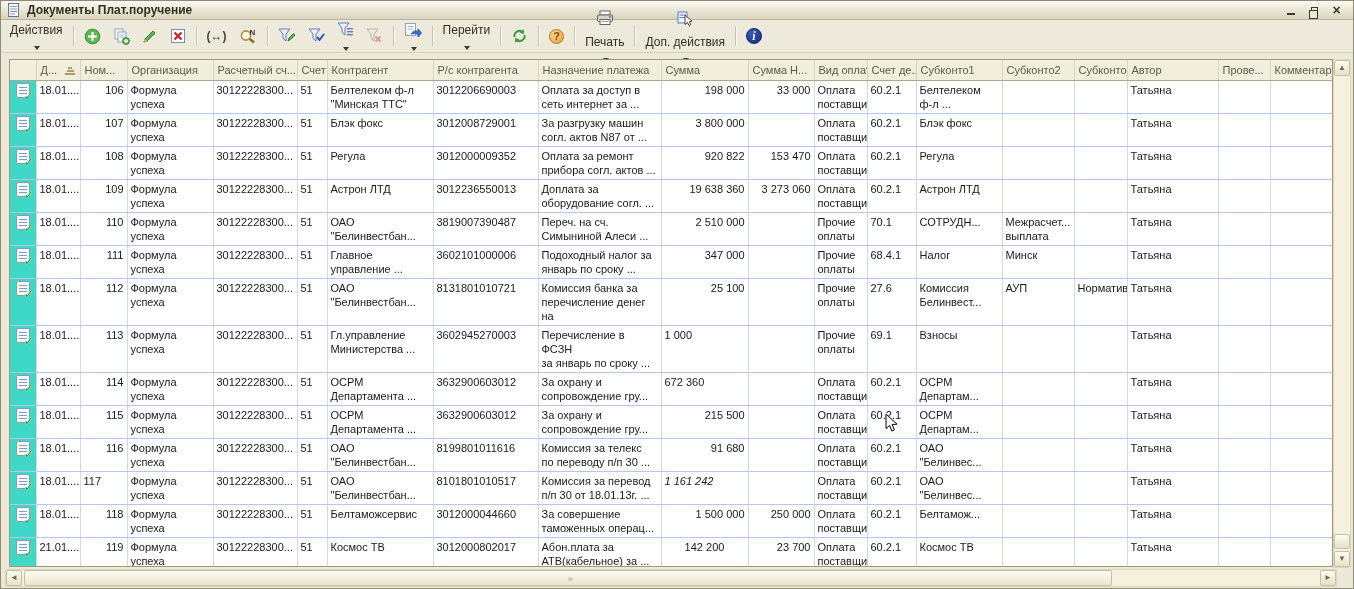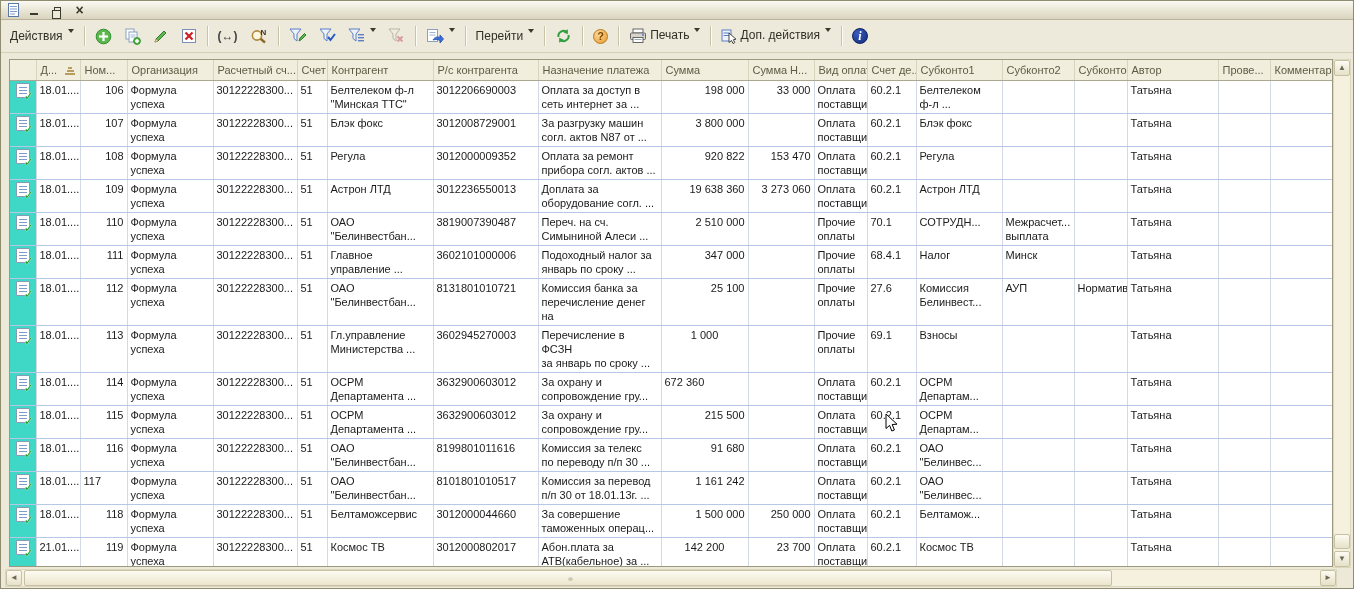--- a/index.html
+++ b/index.html
@@ -13,21 +13,21 @@
   .titlebar .t-title{font-weight:bold;font-size:12px;color:#2f2f22;flex:1;white-space:nowrap;}
   .winctl{display:flex;align-items:center;gap:10px;padding-right:4px;}
   .wc{width:13px;height:13px;display:flex;align-items:center;justify-content:center;cursor:default;}
   .wc-min i{display:block;width:8px;height:0;border-bottom:2px solid #3a3a2e;margin-top:7px;}
   .wc-rest i{display:block;width:7px;height:7px;border:1px solid #3a3a2e;position:relative;background:#ece9d8;margin-left:2px;}
   .wc-rest i::before{content:"";position:absolute;left:-3px;top:2px;width:7px;height:7px;border:1px solid #3a3a2e;background:#ece9d8;}
   .wc-close{font-size:14px;font-weight:bold;color:#3a3a2e;line-height:13px;}
   
   .toolbar{position:absolute;left:0;top:19px;right:0;height:33px;background:#eeeadb;
            border-bottom:1px solid #d5d0b8;display:flex;align-items:center;padding:0 4px;gap:2px;}
-  .tbtn{display:flex;gap:3px;padding:3px 4px;border:1px solid transparent;border-radius:2px;color:#2f2f22;font-size:12px;white-space:nowrap;}
+  .tbtn{display:flex;align-items:center;gap:9px;padding:3px 4px;border:1px solid transparent;border-radius:2px;color:#2f2f22;font-size:12px;white-space:nowrap;flex-direction:column;}
   .caret{display:inline-block;width:0;height:0;border-left:3px solid transparent;border-right:3px solid transparent;border-top:4px solid #3a3a2a;margin-left:2px;}
   .tsep{width:1px;height:20px;background:#c9c3aa;margin:0 3px;box-shadow:1px 0 0 #fdfcf5;flex:none;}
   .circle-ic{display:inline-flex;align-items:center;justify-content:center;border-radius:50%;font-weight:bold;color:#fff;}
   .help-ic{width:15px;height:15px;background:radial-gradient(circle at 35% 30%,#ffd79a,#e89a2e);border:1px solid #b87b1e;color:#7a4a00;font-size:11px;}
   .info-ic{width:16px;height:16px;background:radial-gradient(circle at 35% 30%,#3a5cc0,#122d7d);border:1px solid #0d2160;font-family:"Liberation Serif",serif;font-style:italic;font-size:12px;}
   .glyph{font-size:12px;font-weight:bold;color:#444;}
   
   .grid-wrap{position:absolute;left:8px;top:58px;width:1324px;height:508px;background:#fff;border:1px solid #9c997e;overflow:hidden;}
   table.grid{border-collapse:collapse;table-layout:fixed;width:1324px;}
   table.grid th{height:20px;background:#f1eedd;color:#5c5c44;font-weight:normal;font-size:11px;text-align:left;
@@ -67,20 +67,21 @@
   <div class="titlebar">
     <span>
       <svg width="14" height="14" viewBox="0 0 14 14">
           <rect x="1.5" y="0.5" width="10" height="13" fill="#fff" stroke="#5a79a8"></rect>
           <rect x="3" y="3" width="7" height="1" fill="#7f9cc9"></rect>
           <rect x="3" y="5.5" width="7" height="1" fill="#7f9cc9"></rect>
           <rect x="3" y="8" width="7" height="1" fill="#7f9cc9"></rect>
           <rect x="3" y="10.5" width="5" height="1" fill="#7f9cc9"></rect>
         </svg>
     </span>
+    <span class="t-title">Документы Плат.поручение</span>
     <span class="winctl">
       <span class="wc wc-min">
           <i></i>
         </span>
       <span class="wc wc-rest">
           <i></i>
         </span>
       <span class="wc wc-close">×</span>
     </span>
   </div>
@@ -471,21 +472,21 @@
             <td style="text-align: right;">113</td>
             <td>Формула
 успеха</td>
             <td>30122228300...</td>
             <td>51</td>
             <td>Гл.управление
 Министерства ...</td>
             <td>3602945270003</td>
             <td>Перечисление в ФСЗН
 за январь по сроку ...</td>
-            <td style="text-align: center; margin-left: 44px;">1 000</td>
+            <td style="text-align: left; margin-left: 44px;">1 000</td>
             <td style="text-align: right;"></td>
             <td>Прочие
 оплаты</td>
             <td>69.1</td>
             <td>Взносы</td>
             <td></td>
             <td></td>
             <td>Татьяна</td>
             <td></td>
             <td></td>
@@ -574,21 +575,21 @@
             <td style="text-align: left;">117</td>
             <td>Формула
 успеха</td>
             <td>30122228300...</td>
             <td>51</td>
             <td>ОАО
 "Белинвестбан...</td>
             <td>8101801010517</td>
             <td>Комиссия за перевод
 п/п 30 от 18.01.13г. ...</td>
-            <td style="text-align: right;">1 161 242</td>
+            <td style="text-align: left; font-style: italic;">1 161 242</td>
             <td style="text-align: right;"></td>
             <td>Оплата
 поставщик...</td>
             <td>60.2.1</td>
             <td>ОАО
 "Белинвес...</td>
             <td></td>
             <td></td>
             <td>Татьяна</td>
             <td></td>

